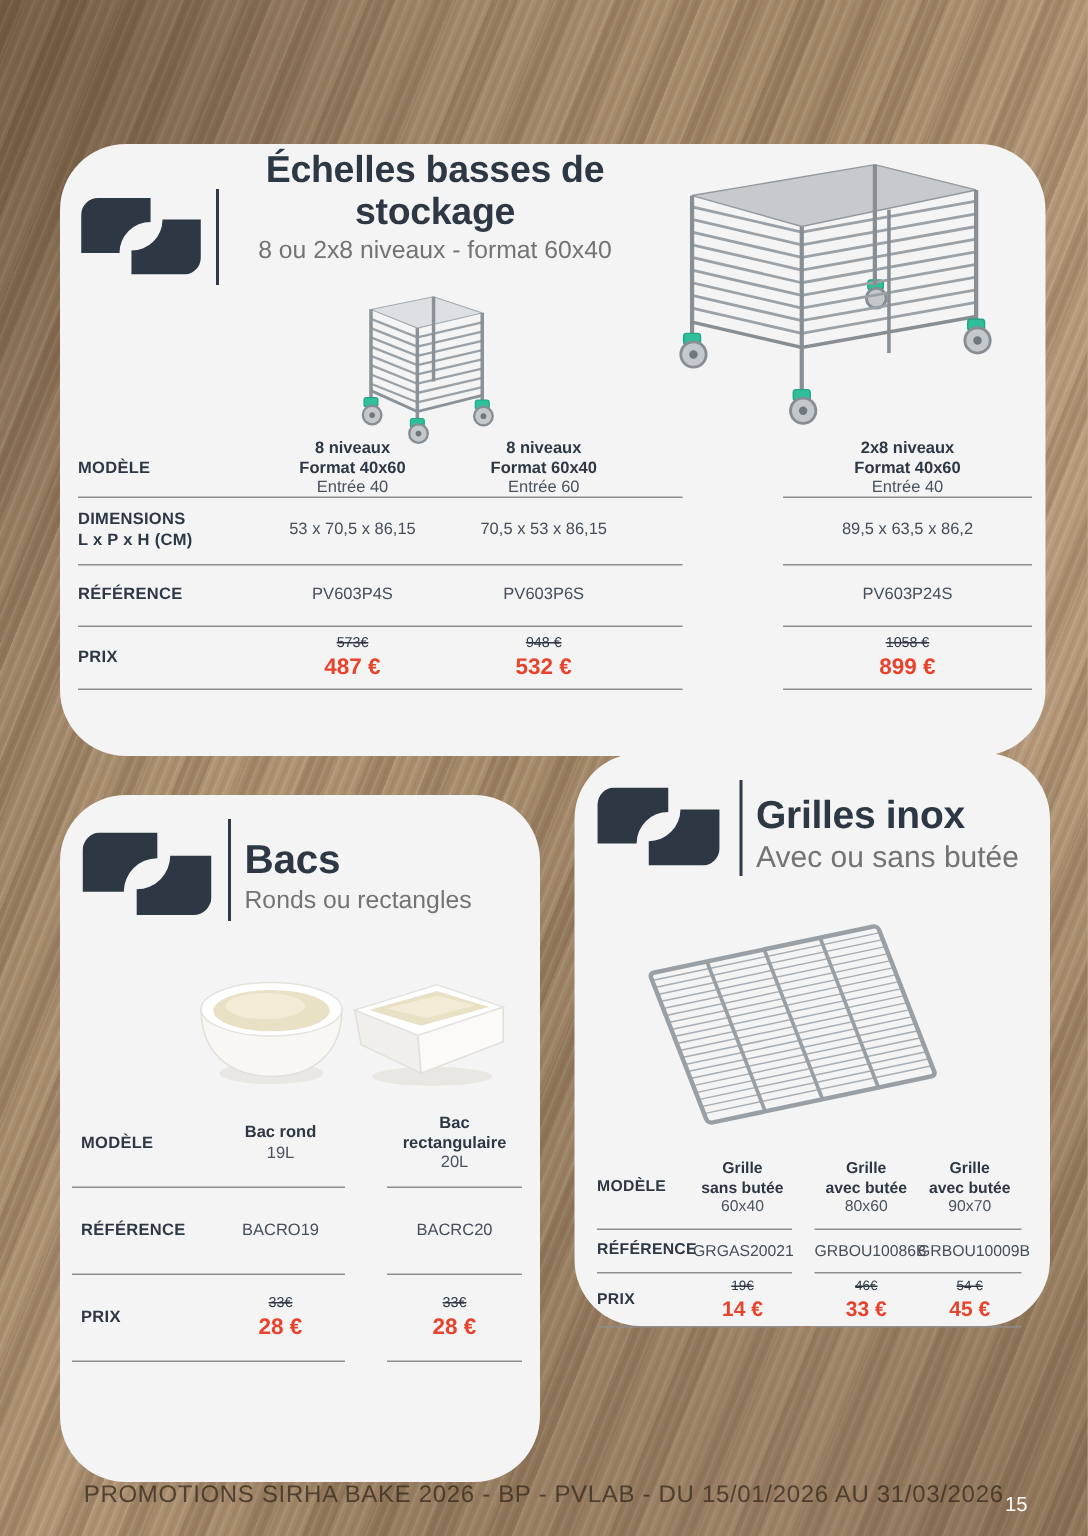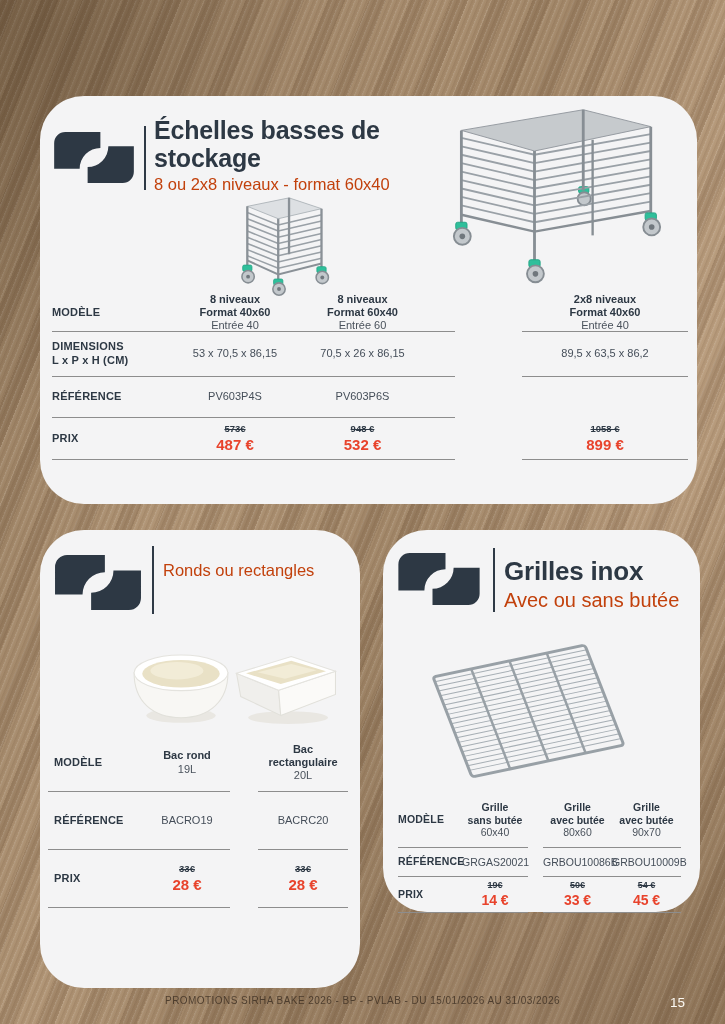--- a/index.html
+++ b/index.html
@@ -10,33 +10,33 @@
     background-image:
       radial-gradient(circle at 6% 3%, rgba(55,38,20,0.30), rgba(0,0,0,0) 34%),
       radial-gradient(circle at 85% 100%, rgba(70,50,30,0.28), rgba(0,0,0,0) 45%),
       repeating-linear-gradient(112deg, rgba(255,255,255,0.13) 0px, rgba(255,255,255,0) 2px, rgba(0,0,0,0) 3px, rgba(90,60,35,0.12) 4px, rgba(0,0,0,0) 7px),
       repeating-linear-gradient(112deg, rgba(115,85,55,0.16) 0px 16px, rgba(195,165,128,0.16) 16px 38px),
       linear-gradient(105deg,#8a7257 0%,#ad9274 30%,#9c8265 55%,#b79b7d 80%,#a18668 100%);
   }
   .card{position:absolute;background:#f4f4f5;border-radius:44px;}
   .card-top{left:40px;top:96px;width:657px;height:408px;}
   .card-bl{left:40px;top:530px;width:320px;height:458px;}
-  .card-br{left:383px;top:530px;width:317px;height:382px;}
+  .card-br{left:383px;top:502px;width:317px;height:382px;}
 
   .logo{position:absolute;}
   .logo path{fill:#2d3844;}
   .vdiv{position:absolute;width:2px;background:#2f3a46;}
   .titles{position:absolute;}
   .card-title{margin:0;font-weight:700;color:#2d3844;line-height:1.12;letter-spacing:-0.2px;}
-  .card-sub{color:#c2410c;margin-top:3px;}
+  .card-sub{color:#737373;margin-top:3px;}
 
   
   .card-top .logo{left:14px;top:36px;width:80px;height:51px;}
   .card-top .vdiv{left:104px;top:30px;height:64px;}
-  .card-top .titles{left:114px;top:20px;width:272px;}
+  .card-top .titles{left:114px;top:3px;width:272px;text-align:center;}
   .card-top .card-title{font-size:25px;}
   .card-top .card-sub{font-size:16.5px;}
 
   
   .card-bl .logo{left:15px;top:25px;width:86px;height:55px;}
   .card-bl .vdiv{left:112px;top:16px;height:68px;}
   .card-bl .titles{left:123px;top:28px;width:190px;}
   .card-bl .card-title{font-size:27px;}
   .card-bl .card-sub{font-size:16.5px;}
   .card-br .logo{left:14px;top:23px;width:84px;height:52px;}
@@ -47,21 +47,21 @@
 
   .product{position:absolute;}
 
   
   .trow{display:flex;}
   .blk{display:flex;align-items:center;height:100%;border-bottom:1px solid #8d8d8d;box-sizing:border-box;}
   .lab{font-weight:700;font-size:11px;letter-spacing:0.2px;color:#2d3844;line-height:1.25;}
   .cell{text-align:center;font-size:11px;color:#454e59;line-height:1.2;}
   .cell .b{font-weight:700;color:#2d3844;display:block;}
   .cell .r{display:block;color:#4a525c;}
-  .oldp{display:block;font-size:9.5px;font-weight:700;color:#2d3844;text-decoration:line-through;}
+  .oldp{display:block;font-size:9.5px;font-weight:400;color:#2d3844;text-decoration:line-through;}
   .newp{display:block;font-size:15px;font-weight:700;color:#e8432c;margin-top:1px;}
 
   
   .tbl-ech{position:absolute;left:0;top:198px;width:657px;}
   .tbl-ech .blk-l{width:403px;margin-left:12px;}
   .tbl-ech .blk-l .lab{width:113px;padding-left:0;}
   .tbl-ech .c1{width:140px;}
   .tbl-ech .c2{width:115px;}
   .tbl-ech .blk-r{width:166px;margin-left:67px;}
   .tbl-ech .blk-r .cell{width:100%;}
@@ -81,21 +81,21 @@
   .tbl-gri .blk-l{width:130px;margin-left:15px;}
   .tbl-gri .blk-l .lab{width:64px;}
   .tbl-gri .c1{width:66px;}
   .tbl-gri .blk-r{width:138px;margin-left:15px;}
   .tbl-gri .c23{width:69px;}
   .tbl-gri .newp{font-size:14px;}
   .tbl-gri .oldp{font-size:9px;}
 
   
   .footer-text{position:absolute;left:0;right:0;bottom:18px;text-align:center;
-    font-size:10px;letter-spacing:0.45px;color:rgba(56,43,32,0.78);}
+    font-size:16px;letter-spacing:0.45px;color:rgba(56,43,32,0.78);}
   .page-number{position:absolute;right:40px;bottom:14px;font-size:13.5px;color:#fdfaf4;}
 </style>
 </head>
 <body>
 
 <div id="page">
 
   <section class="card card-top">
     <svg class="logo" viewBox="0 0 100 64" aria-hidden="true">
       <path d="M14 0 H58 V20 A26 26 0 0 0 32 46 H0 V14 A14 14 0 0 1 14 0 Z"></path>
@@ -167,31 +167,34 @@
           </div>
         </div>
       </div>
       <div class="trow" style="height:45px">
         <div class="blk blk-l">
           <div class="lab">
             <span style="display:block">DIMENSIONS</span>
             <span style="display:block">L x P x H (CM)</span>
           </div>
           <div class="cell c1">53 x 70,5 x 86,15</div>
-          <div class="cell c2">70,5 x 26 x 86,15</div>
+          <div class="cell c2">70,5 x 53 x 86,15</div>
         </div>
         <div class="blk blk-r">
           <div class="cell">89,5 x 63,5 x 86,2</div>
         </div>
       </div>
       <div class="trow" style="height:41px">
         <div class="blk blk-l">
           <div class="lab">RÉFÉRENCE</div>
           <div class="cell c1">PV603P4S</div>
           <div class="cell c2">PV603P6S</div>
+        </div>
+        <div class="blk blk-r">
+          <div class="cell">PV603P24S</div>
         </div>
       </div>
       <div class="trow" style="height:42px">
         <div class="blk blk-l">
           <div class="lab">PRIX</div>
           <div class="cell c1">
             <span class="oldp">573€</span>
             <span class="newp">487 €</span>
           </div>
           <div class="cell c2">
@@ -209,20 +212,21 @@
     </div>
   </section>
 
   <section class="card card-bl">
     <svg class="logo" viewBox="0 0 100 64" aria-hidden="true">
       <path d="M14 0 H58 V20 A26 26 0 0 0 32 46 H0 V14 A14 14 0 0 1 14 0 Z"></path>
       <path d="M86 64 H42 V44 A26 26 0 0 0 68 18 H100 V50 A14 14 0 0 1 86 64 Z"></path>
     </svg>
     <div class="vdiv"></div>
     <div class="titles">
+      <h2 class="card-title">Bacs</h2>
       <div class="card-sub">Ronds ou rectangles</div>
     </div>
 
     <svg class="product" style="left:90px;top:110px;width:102px;height:88px;" viewBox="0 0 100 86" aria-hidden="true">
       <ellipse cx="50" cy="74" rx="34" ry="7" fill="#e9e7e2"></ellipse>
       <path d="M4 32 C4 60 22 76 50 76 C78 76 96 60 96 32 Z" fill="#f8f7f4" stroke="#e1e0da" stroke-width="1"></path>
       <ellipse cx="50" cy="32" rx="46" ry="17.5" fill="#ffffff" stroke="#e4e3de" stroke-width="1"></ellipse>
       <ellipse cx="50" cy="33" rx="38" ry="13.5" fill="#e9e1c6"></ellipse>
       <ellipse cx="46" cy="30" rx="26" ry="8.5" fill="#f2ecd7"></ellipse>
     </svg>
@@ -334,21 +338,21 @@
       <div class="trow" style="height:36px">
         <div class="blk blk-l">
           <div class="lab">PRIX</div>
           <div class="cell c1">
             <span class="oldp">19€</span>
             <span class="newp">14 €</span>
           </div>
         </div>
         <div class="blk blk-r">
           <div class="cell c23">
-            <span class="oldp">50€</span>
+            <span class="oldp">46€</span>
             <span class="newp">33 €</span>
           </div>
           <div class="cell c23">
             <span class="oldp">54 €</span>
             <span class="newp">45 €</span>
           </div>
         </div>
       </div>
     </div>
   </section>

